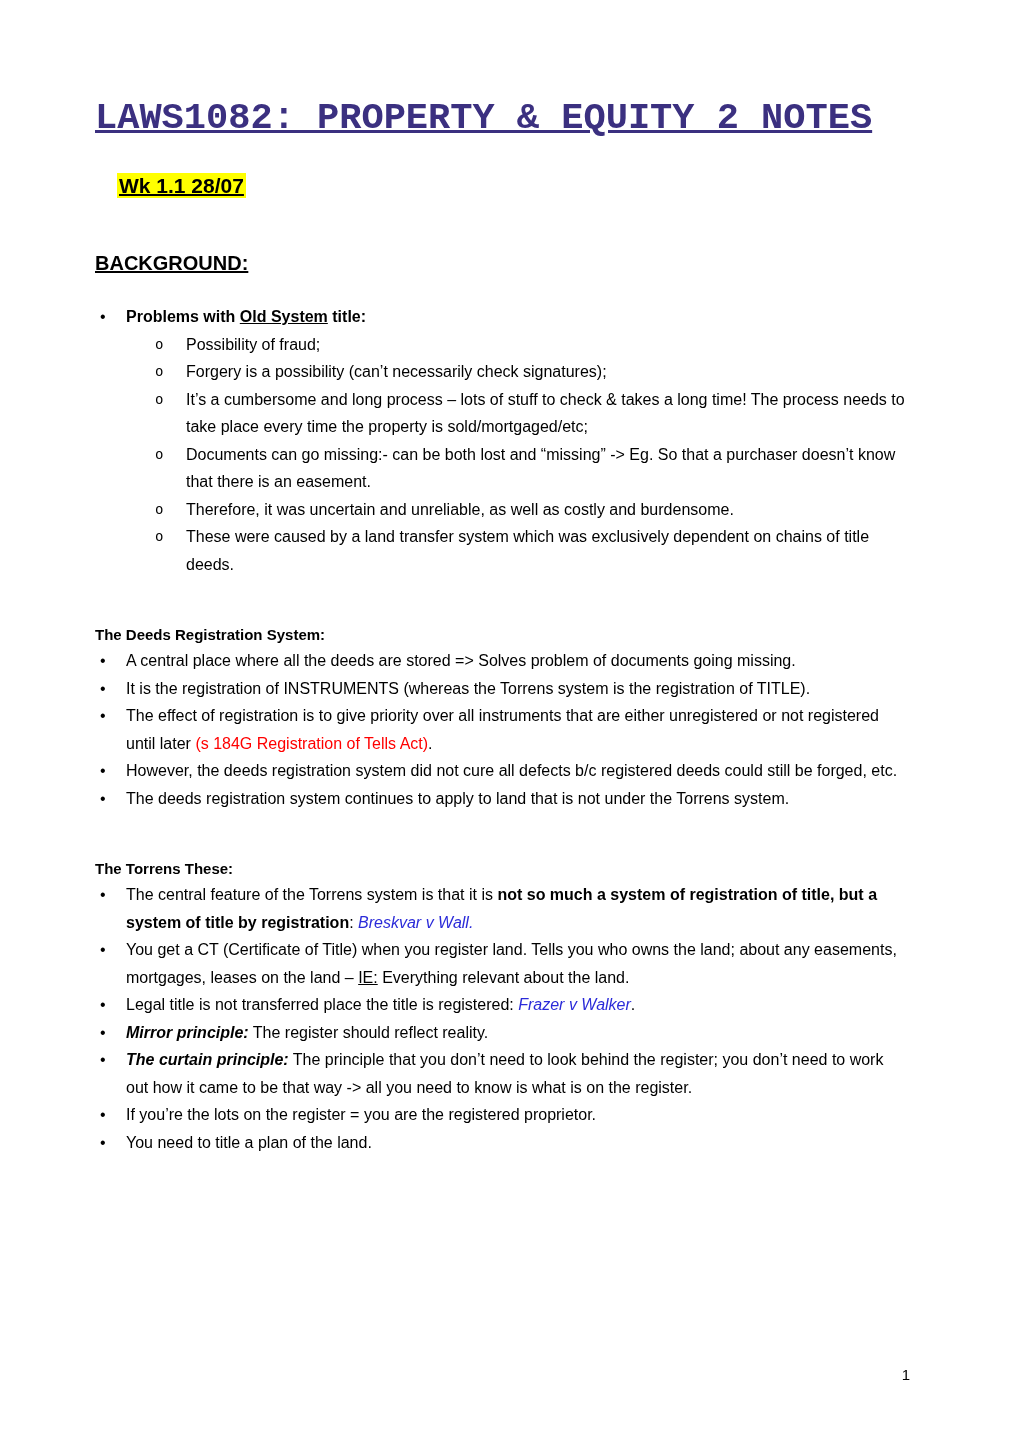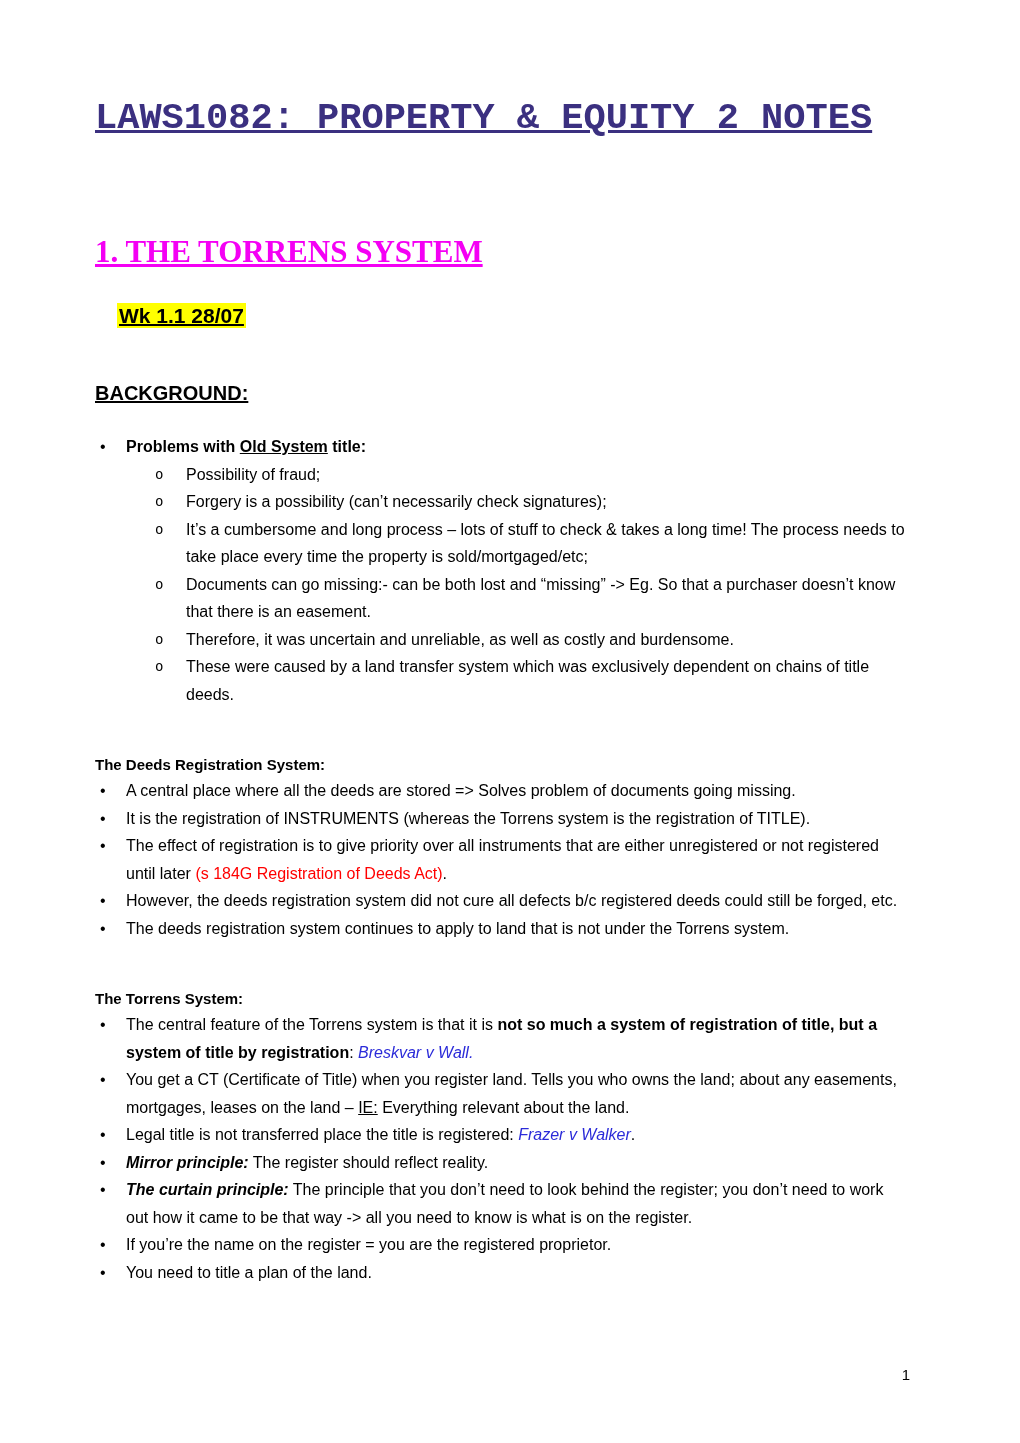--- a/index.html
+++ b/index.html
@@ -69,21 +69,20 @@
     font-size: 15px;
   }
 </style>
 </head>
 <body>
 
 <div class="page">
 
   <h1 class="doc-title">LAWS1082: PROPERTY &amp; EQUITY 2 NOTES</h1>
 
-  <h2 class="section-heading">1. THE TORRENS SYSTEM</h2>
 
   <div class="week-line">
     <span class="hl">Wk 1.1 28/07</span>
   </div>
 
   <h3 class="bg-heading">BACKGROUND:</h3>
 
   <div class="body-list">
     <div class="li">
       <span class="mk">•</span>
@@ -124,34 +123,34 @@
       <span class="mk">•</span>
       <div class="tx"><span>A central place where all the deeds are stored =&gt; Solves problem of documents going missing.</span></div>
     </div>
     <div class="li">
       <span class="mk">•</span>
       <div class="tx"><span>It is the registration of INSTRUMENTS (whereas the Torrens system is the registration of TITLE).</span></div>
     </div>
     <div class="li">
       <span class="mk">•</span>
       <div class="tx">
-        <span>The effect of registration is to give priority over all instruments that are either unregistered or not registered until later </span><span class="red">(s 184G Registration of Deeds Act)</span><span>.</span>
+        <span>The effect of registration is to give priority over all instruments that are either unregistered or not registered until later </span><span class="red">(s 184G Registration of Tells Act)</span><span>.</span>
       </div>
     </div>
     <div class="li">
       <span class="mk">•</span>
       <div class="tx"><span>However, the deeds registration system did not cure all defects b/c registered deeds could still be forged, etc.</span></div>
     </div>
     <div class="li">
       <span class="mk">•</span>
       <div class="tx"><span>The deeds registration system continues to apply to land that is not under the Torrens system.</span></div>
     </div>
   </div>
 
-  <h3 class="sec-heading">The Torrens System:</h3>
+  <h3 class="sec-heading">The Torrens These:</h3>
 
   <div class="body-list tight">
     <div class="li">
       <span class="mk">•</span>
       <div class="tx">
         <span>The central feature of the Torrens system is that it is </span><span class="b">not so much a system of registration of title, but a system of title by registration</span><span>: </span><span class="case">Breskvar v Wall.</span>
       </div>
     </div>
     <div class="li">
       <span class="mk">•</span>
@@ -172,21 +171,21 @@
       </div>
     </div>
     <div class="li">
       <span class="mk">•</span>
       <div class="tx">
         <span class="bi">The curtain principle:</span><span> The principle that you don’t need to look behind the register; you don’t need to work out how it came to be that way -&gt; all you need to know is what is on the register.</span>
       </div>
     </div>
     <div class="li">
       <span class="mk">•</span>
-      <div class="tx"><span>If you’re the name on the register = you are the registered proprietor.</span></div>
+      <div class="tx"><span>If you’re the lots on the register = you are the registered proprietor.</span></div>
     </div>
     <div class="li">
       <span class="mk">•</span>
       <div class="tx"><span>You need to title a plan of the land.</span></div>
     </div>
   </div>
 
   <div class="pageno">1</div>
 
 </div>

